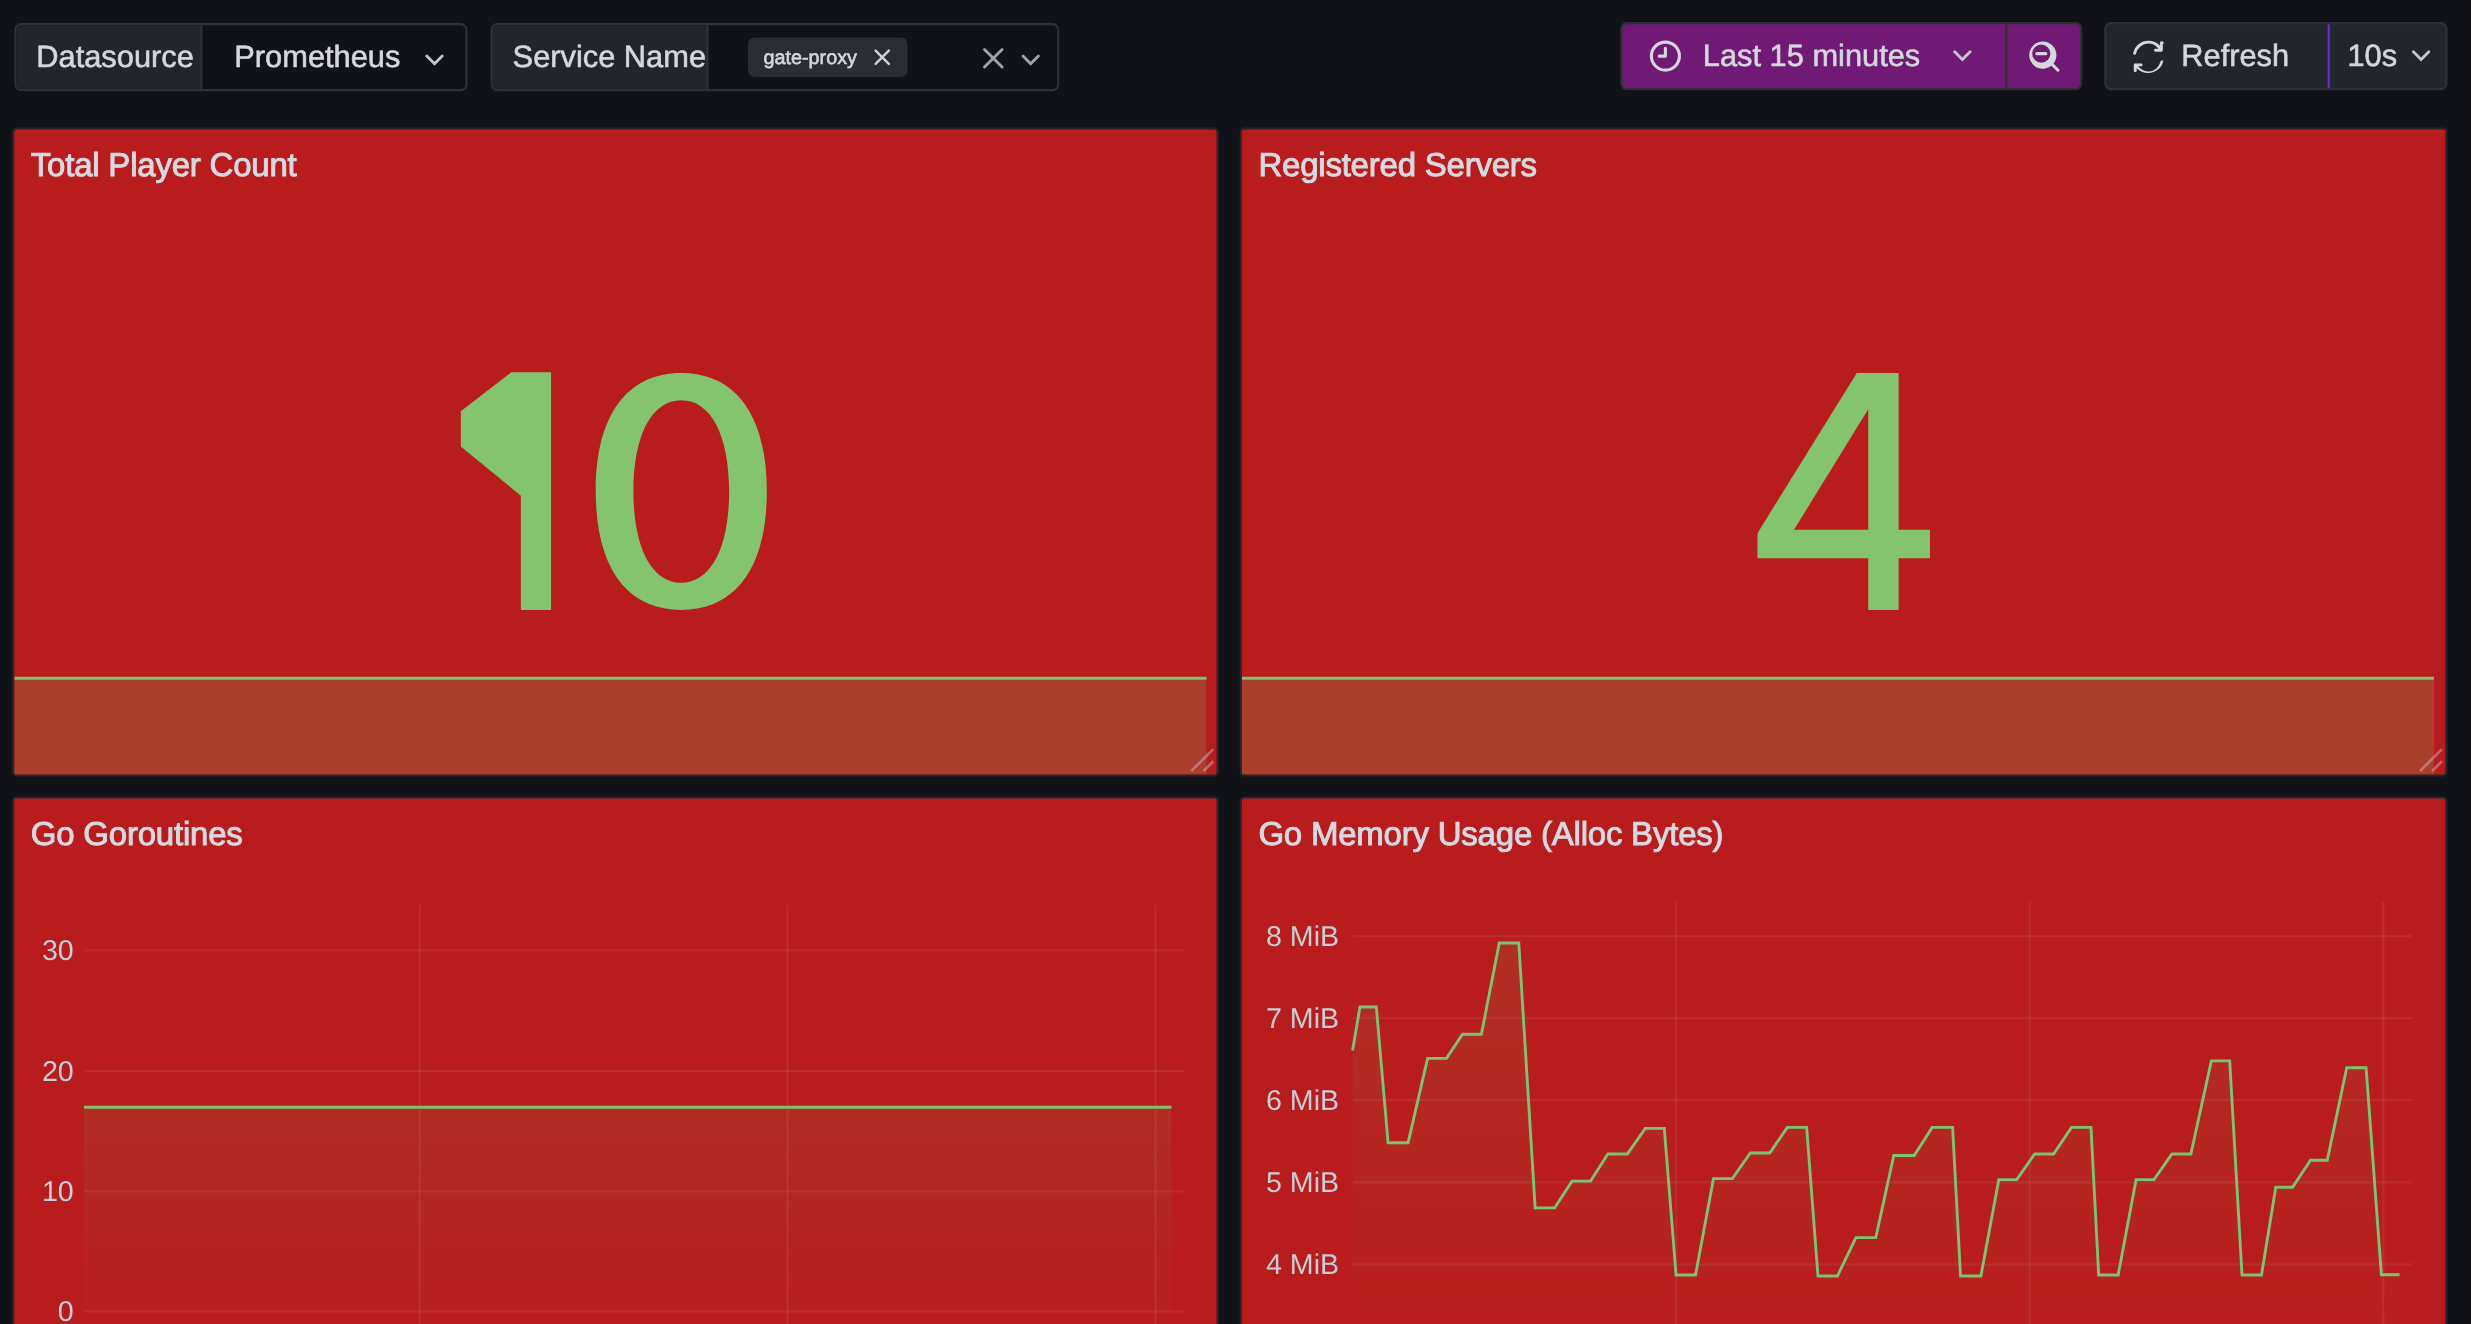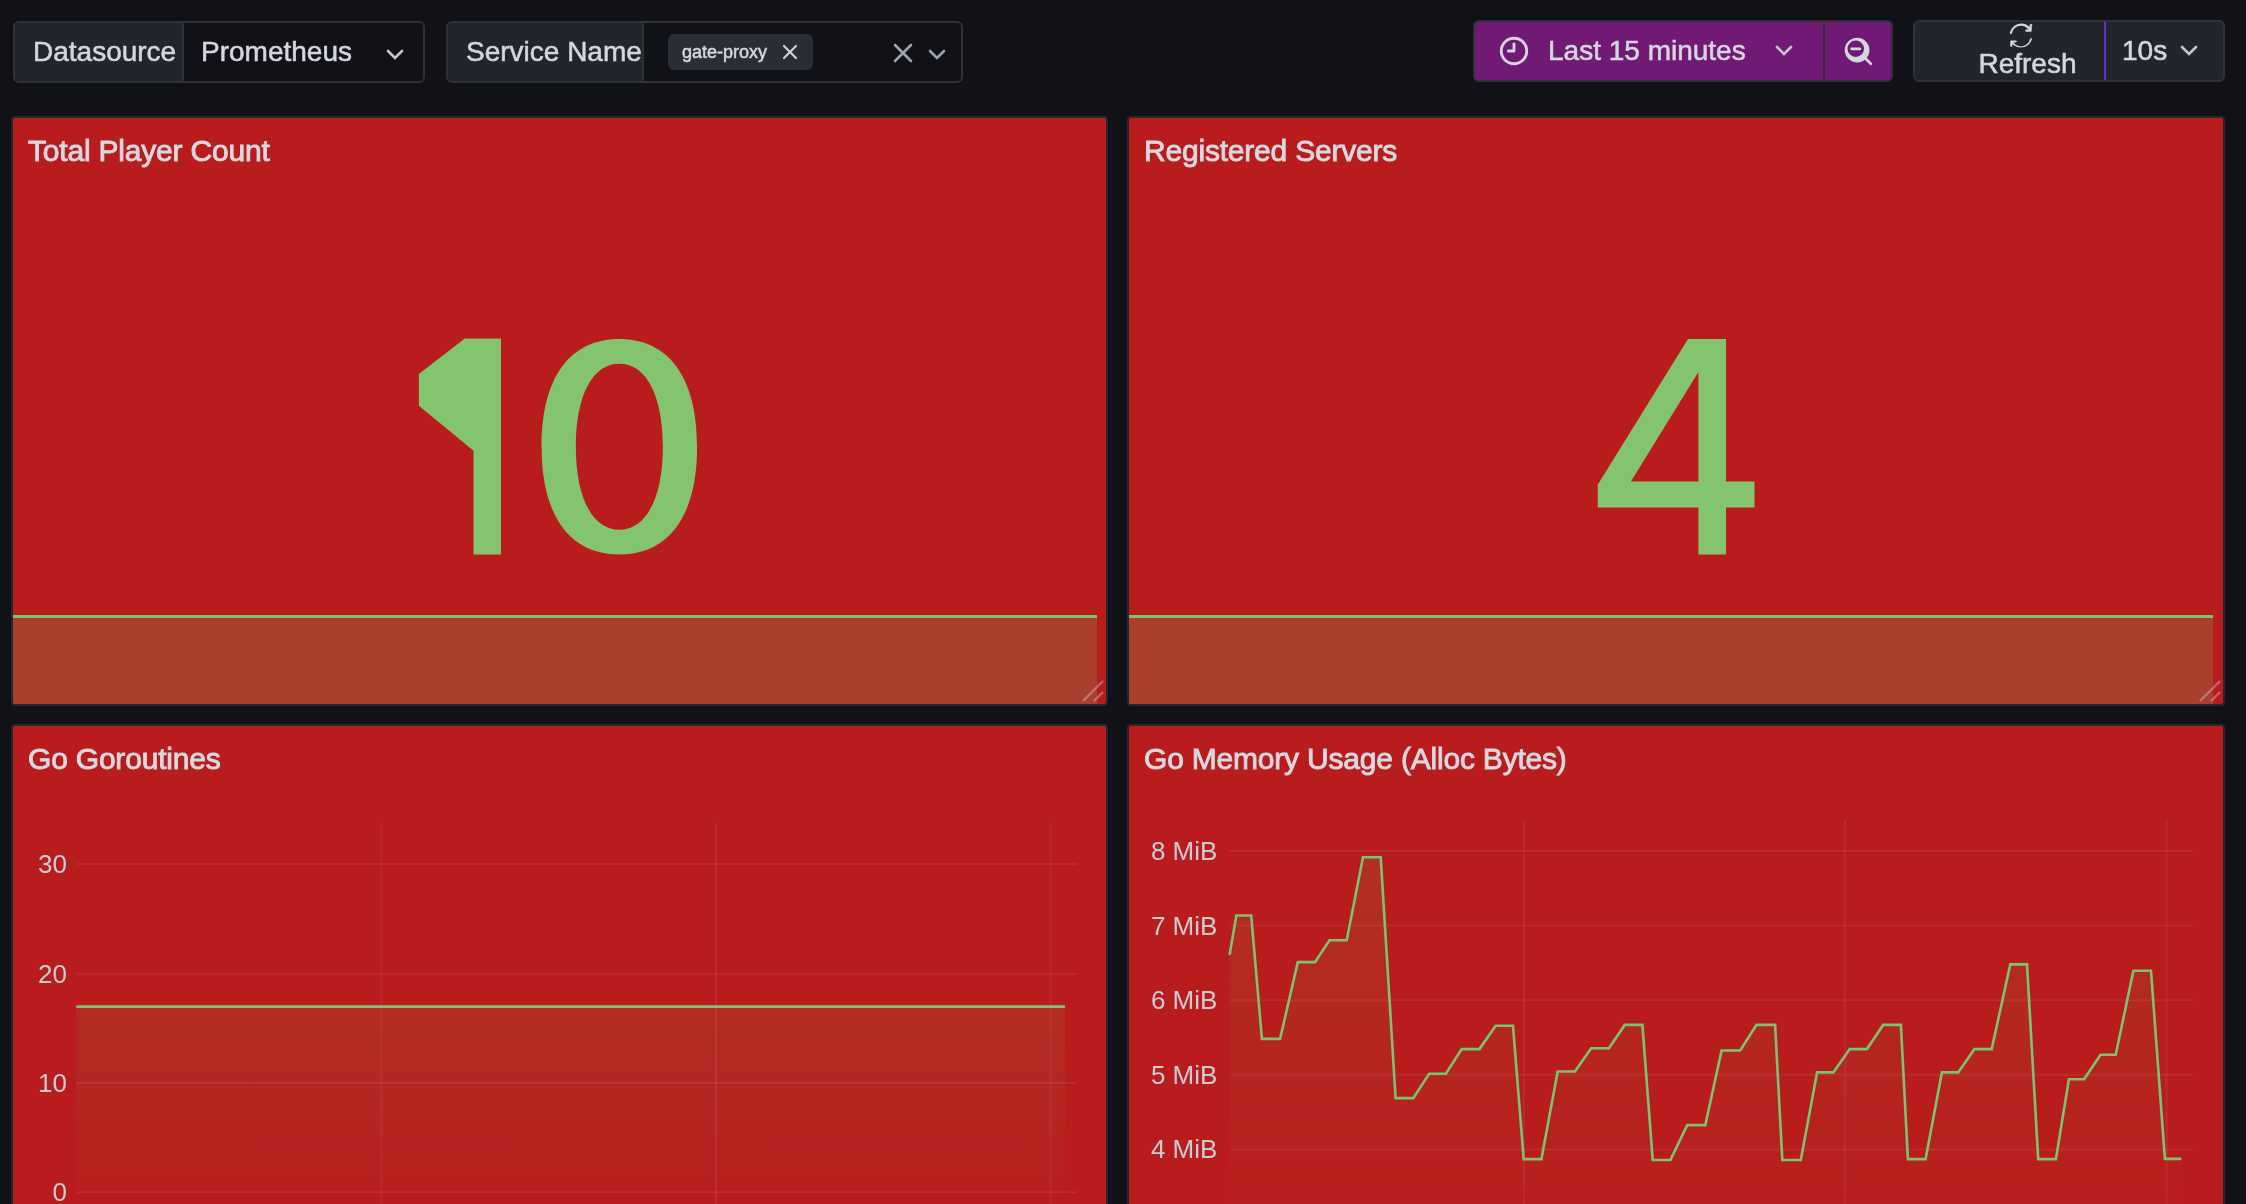--- a/index.html
+++ b/index.html
@@ -1,17 +1,17 @@
 <!DOCTYPE html>
 <html><head>
 <meta charset="utf-8">
 <style>
   * { margin:0; padding:0; box-sizing:border-box; font-family:"Liberation Sans", sans-serif; }
   html,body { width:2246px; height:1204px; background:#111217; overflow:hidden; position:relative; }
-  .grp { position:absolute; display:flex; border:2px solid #2f3137; border-radius:6px; height:62px; overflow:hidden; }
+  .grp { position:absolute; display:flex; border:2px solid #2f3137; border-radius:6px; height:62px; overflow:hidden;gap:12px; }
   .cell { display:flex; align-items:center; font-size:28px; font-weight:400; -webkit-text-stroke:0.55px; color:#d5d6de; white-space:nowrap; }
   .lbl { background:#22252b; }
   .panel { position:absolute; background:#b91c1c; border:2px solid #25272d; border-radius:4px; }
   .ptitle { position:absolute; left:15px; top:16px; font-size:30px; font-weight:400; -webkit-text-stroke:0.9px; color:#d8d9e0; letter-spacing:-0.2px; white-space:nowrap; }
 </style>
 </head>
 <body>
 
 <div class="grp" style="left:13px; top:21px; width:412px;">
   <div class="cell lbl" style="width:169px; padding-left:18px; border-right:2px solid #2f3137;">Datasource</div>
@@ -50,21 +50,21 @@
       </svg>
   </div>
   <div class="cell" style="width:68px; border-left:2px solid #2f3137; justify-content:center;">
     <svg width="33" height="33" viewBox="0 0 24 24" fill="#d5d6de">
         <path d="M21.71,20.29,18,16.61A9,9,0,1,0,16.61,18l3.68,3.68a1,1,0,0,0,1.42,0A1,1,0,0,0,21.71,20.29ZM10,16a6,6,0,1,1,6-6A6,6,0,0,1,10,16Zm3-7H7a1,1,0,0,0,0,2h6a1,1,0,0,0,0-2Z"></path>
       </svg>
   </div>
 </div>
 
 <div class="grp" style="left:1913px; top:20px; width:312px; background:#22252b;">
-  <div class="cell" style="width:189px; padding-left:22px;flex-direction:column;">
+  <div class="cell" style="width:189px; padding-left:22px;">
     <svg width="32" height="32" viewBox="0 0 24 24" fill="#d5d6de">
         <path d="M21.5,14.98a1,1,0,0,0-1.18.78,8.5,8.5,0,0,1-8.32,6.74,8.68,8.68,0,0,1-6.9-3.5H7.1a1,1,0,0,0,0-2H3.1a1,1,0,0,0-1,1v4a1,1,0,0,0,2,0V20.3a10.66,10.66,0,0,0,7.9,3.2,10.49,10.49,0,0,0,10.28-8.32A1,1,0,0,0,21.5,14.98ZM20.9,2a1,1,0,0,0-1,1V4.7A10.66,10.66,0,0,0,12,1.5,10.49,10.49,0,0,0,1.72,9.82a1,1,0,0,0,.78,1.18,1,1,0,0,0,1.18-.78A8.5,8.5,0,0,1,12,3.48a8.68,8.68,0,0,1,6.9,3.5H16.9a1,1,0,0,0,0,2h4a1,1,0,0,0,1-1V4A1,1,0,0,0,20.9,2Z"></path>
       </svg>
     <span style="margin-left:14px;">Refresh</span>
   </div>
   <div class="cell" style="flex:1; border-left:2px solid #6d28d9; padding-left:16px;">10s
     <svg style="margin-left:9px;" width="26" height="26" viewBox="0 0 26 26">
         <path d="M6 9 l7 7 l7 -7" stroke="#c4c6cc" stroke-width="2.6" fill="none" stroke-linecap="round"></path>
       </svg>
   </div>

